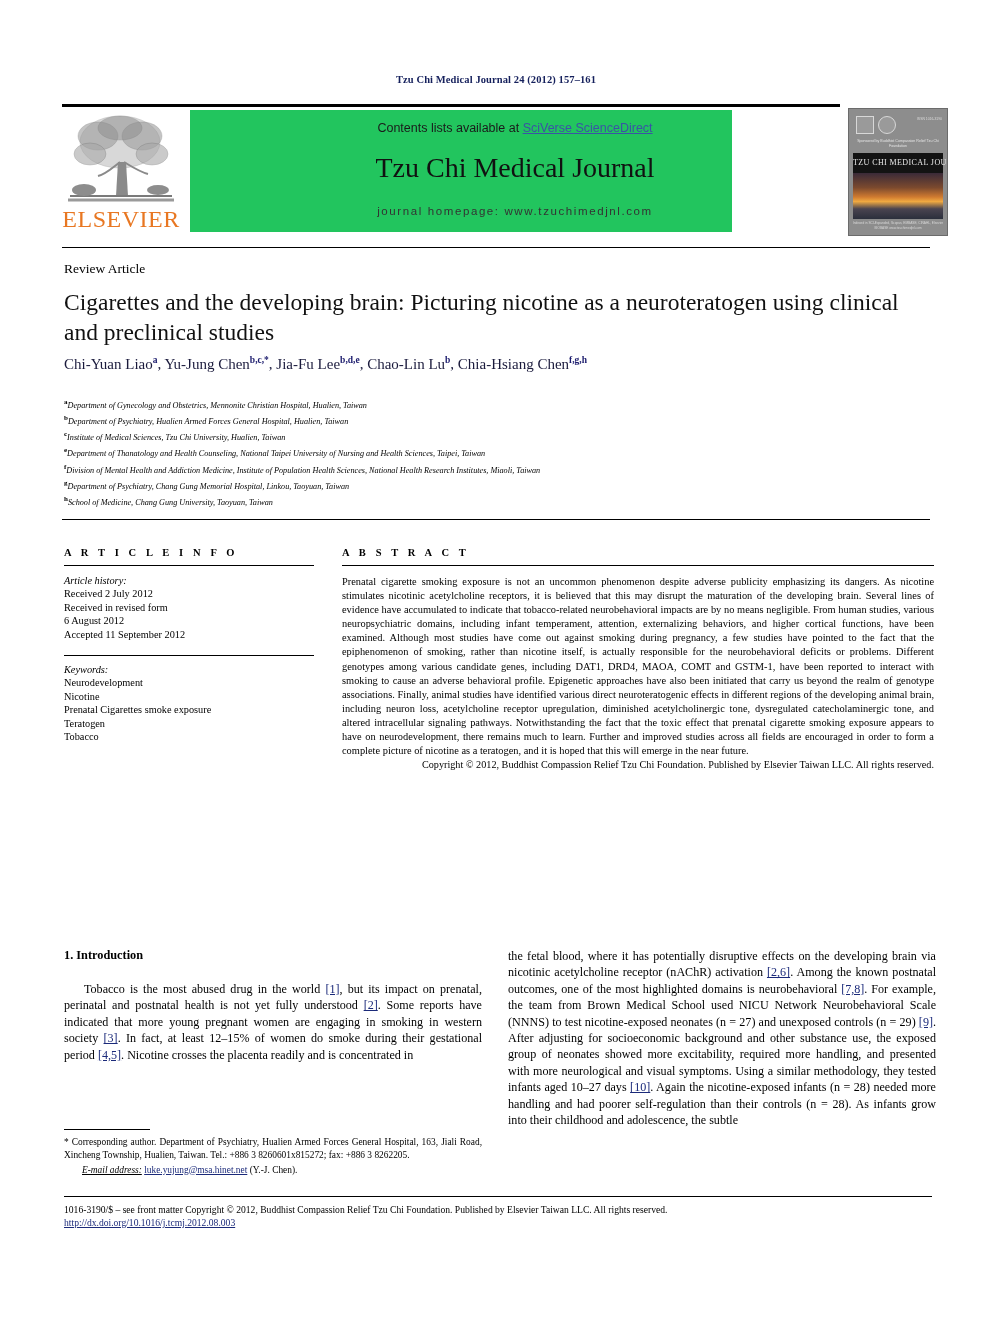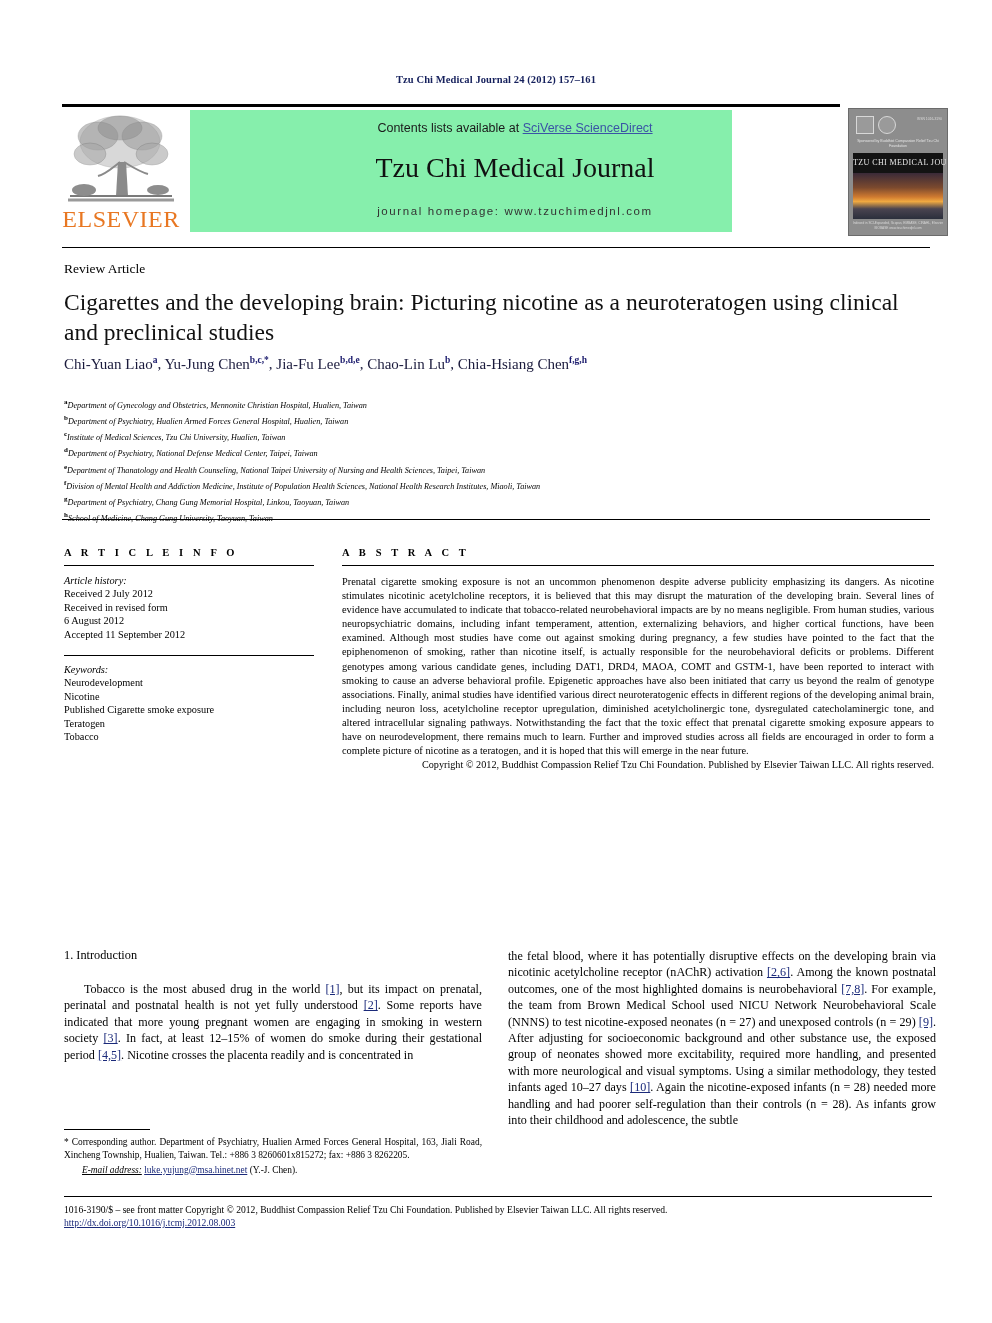--- a/index.html
+++ b/index.html
@@ -69,21 +69,21 @@
     font-family: "Liberation Serif", serif;
     font-size: 24px;
     letter-spacing: .5px;
     color: #e87722;
   }
   .journal-band {
     position: absolute;
     left: 128px; top: 6px;
     width: 542px;
     height: 122px;
-    background: #86efac;
+    background: #22c55e;
   }
   .band-contents {
     position: absolute;
     left: 0; top: 11px;
     width: 650px;
     text-align: center;
     font-family: "Liberation Sans", sans-serif;
     font-size: 12.5px;
     color: #1a1a1a;
   }
@@ -262,21 +262,21 @@
     left: 64px; top: 948px;
     width: 418px;
   }
   .body-right {
     position: absolute;
     left: 508px; top: 948px;
     width: 428px;
   }
   .sec-head {
     font-size: 12.3px;
-    font-weight: normal;
+    font-weight: bold;
     font-family: "Liberation Serif", serif;
     margin-bottom: 18px;
   }
   .para {
     font-size: 12.1px;
     line-height: 16.4px;
     text-align: justify;
     font-family: "Liberation Serif", serif;
   }
   .para.indent { text-indent: 20px; }
@@ -384,21 +384,20 @@
   </div>
 
   <div class="title-rule"></div>
   <div class="article-type">Review Article</div>
   <h1 class="paper-title" style="margin:0;font-weight:normal">Cigarettes and the developing brain: Picturing nicotine as a neuroteratogen using clinical and preclinical studies</h1>
   <div class="authors"><span>Chi-Yuan Liao</span><sup>a</sup>, <span>Yu-Jung Chen</span><sup>b,c,*</sup>, <span>Jia-Fu Lee</span><sup>b,d,e</sup>, <span>Chao-Lin Lu</span><sup>b</sup>, <span>Chia-Hsiang Chen</span><sup>f,g,h</sup></div>
   <div class="affiliations">
       <div class="aff"><sup>a</sup>Department of Gynecology and Obstetrics, Mennonite Christian Hospital, Hualien, Taiwan</div>
       <div class="aff"><sup>b</sup>Department of Psychiatry, Hualien Armed Forces General Hospital, Hualien, Taiwan</div>
       <div class="aff"><sup>c</sup>Institute of Medical Sciences, Tzu Chi University, Hualien, Taiwan</div>
-      <div class="aff"><sup>d</sup>Department of Psychiatry, National Defense Medical Center, Taipei, Taiwan</div>
       <div class="aff"><sup>e</sup>Department of Thanatology and Health Counseling, National Taipei University of Nursing and Health Sciences, Taipei, Taiwan</div>
       <div class="aff"><sup>f</sup>Division of Mental Health and Addiction Medicine, Institute of Population Health Sciences, National Health Research Institutes, Miaoli, Taiwan</div>
       <div class="aff"><sup>g</sup>Department of Psychiatry, Chang Gung Memorial Hospital, Linkou, Taoyuan, Taiwan</div>
       <div class="aff"><sup>h</sup>School of Medicine, Chang Gung University, Taoyuan, Taiwan</div>
     </div>
 
   <div class="section-rule"></div>
 
   <div class="col-info">
     <div class="hdr-label">A R T I C L E  I N F O</div>
@@ -411,21 +410,21 @@
           <div>6 August 2012</div>
           <div>Accepted 11 September 2012</div>
         </div>
     </div>
     <div class="info-rule2"></div>
     <div class="info-block" style="margin-top:0">
       <div class="it">Keywords:</div>
       <div id="keyword-items">
           <div>Neurodevelopment</div>
           <div>Nicotine</div>
-          <div>Published Cigarette smoke exposure</div>
+          <div>Prenatal Cigarettes smoke exposure</div>
           <div>Teratogen</div>
           <div>Tobacco</div>
         </div>
     </div>
   </div>
 
   <div class="col-abstract">
     <div class="hdr-label">A B S T R A C T</div>
     <div class="hr-thin"></div>
     <div class="abstract-body">Prenatal cigarette smoking exposure is not an uncommon phenomenon despite adverse publicity emphasizing its dangers. As nicotine stimulates nicotinic acetylcholine receptors, it is believed that this may disrupt the maturation of the developing brain. Several lines of evidence have accumulated to indicate that tobacco-related neurobehavioral impacts are by no means negligible. From human studies, various neuropsychiatric domains, including infant temperament, attention, externalizing behaviors, and higher cortical functions, have been examined. Although most studies have come out against smoking during pregnancy, a few studies have pointed to the fact that the epiphenomenon of smoking, rather than nicotine itself, is actually responsible for the neurobehavioral deficits or problems. Different genotypes among various candidate genes, including DAT1, DRD4, MAOA, COMT and GSTM-1, have been reported to interact with smoking to cause an adverse behavioral profile. Epigenetic approaches have also been initiated that carry us beyond the realm of genotype associations. Finally, animal studies have identified various direct neuroteratogenic effects in different regions of the developing animal brain, including neuron loss, acetylcholine receptor upregulation, diminished acetylcholinergic tone, dysregulated catecholaminergic tone, and altered intracellular signaling pathways. Notwithstanding the fact that the toxic effect that prenatal cigarette smoking exposure appears to have on neurodevelopment, there remains much to learn. Further and improved studies across all fields are encouraged in order to form a complete picture of nicotine as a teratogen, and it is hoped that this will emerge in the near future.</div>

